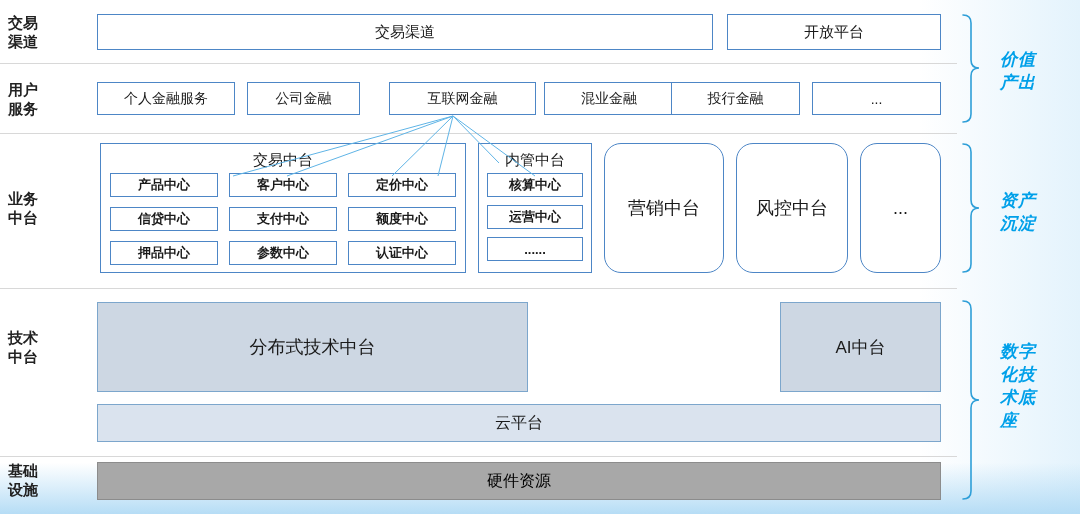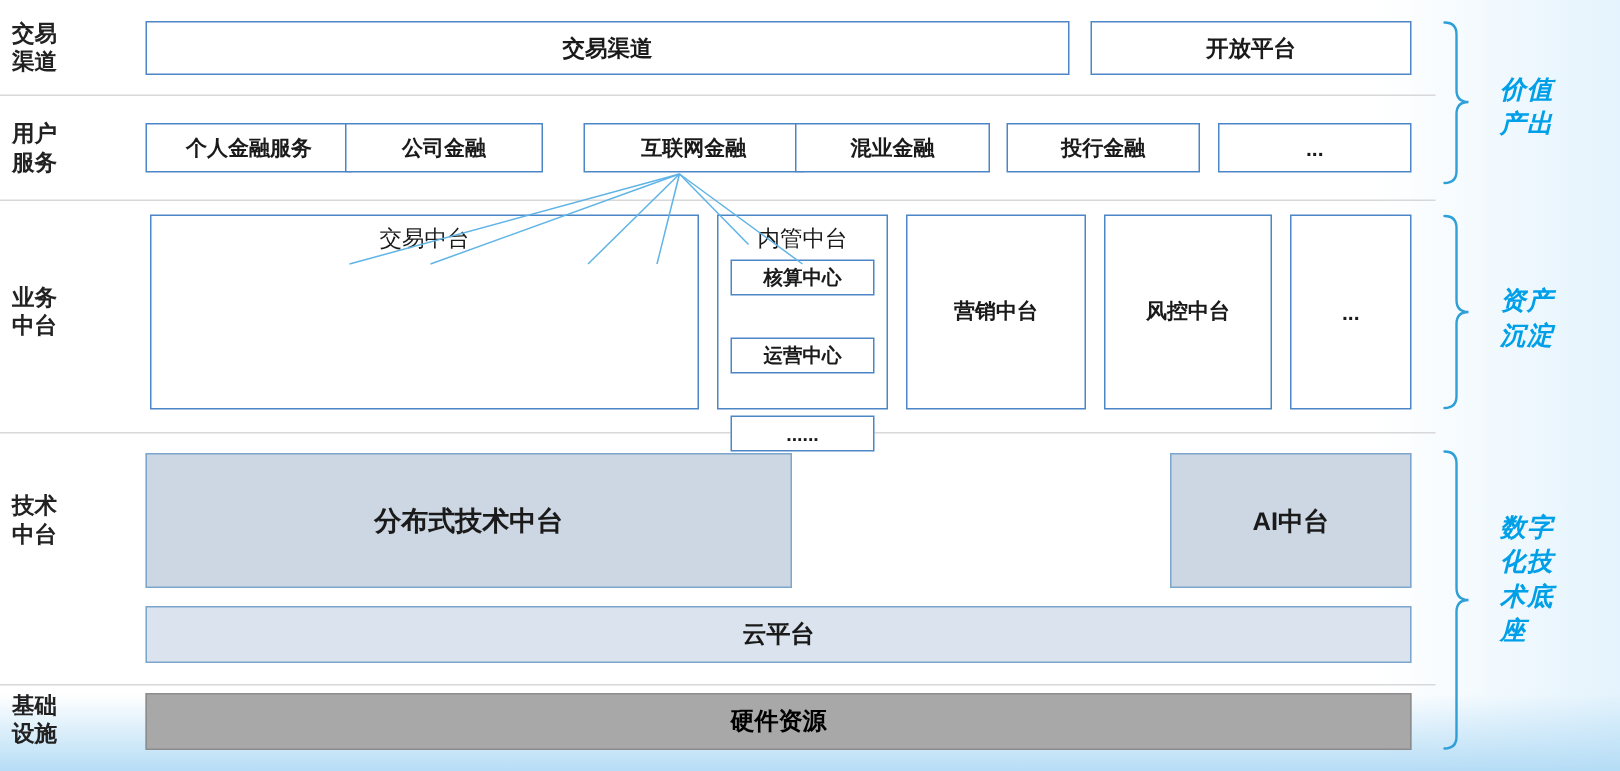--- a/index.html
+++ b/index.html
@@ -18,50 +18,50 @@
   .rowlabel{
     position:absolute;left:8px;width:56px;
     font-size:15px;font-weight:bold;line-height:19px;
     text-align:left;white-space:pre-line;color:#222;
   }
   .bx{
     position:absolute;box-sizing:border-box;
     border:1.5px solid var(--box-border,#4d86c6);
     background:#fff;
     display:flex;align-items:center;justify-content:center;
-    font-weight:bold;
+    font-weight:normal;
     text-align:center;
   }
   .topbox{font-size:15px;}
   .svcbox{font-size:14px;}
   .group{
     position:absolute;box-sizing:border-box;
     border:1.5px solid var(--box-border,#4d86c6);
     background:#fff;
   }
   .group-title{
     text-align:center;font-size:15px;font-weight:normal;
     margin-top:5px;height:22px;line-height:22px;
   }
   .grid3{
     display:grid;grid-template-columns:repeat(3,1fr);
     gap:10px 11px;padding:2px 9px 0 9px;
   }
   .grid1{
     display:grid;grid-template-columns:1fr;
-    gap:28px;padding:2px 8px 0 8px;
+    gap:8px;padding:2px 8px 0 8px;
   }
   .cell{
     box-sizing:border-box;height:24px;
     border:1.5px solid var(--box-border,#4d86c6);
     background:#fff;
     display:flex;align-items:center;justify-content:center;
     font-size:13px;font-weight:600;
   }
-  .bigbox{font-size:14px;}
+  .bigbox{font-size:18px;border-radius:17px;}
   .techbox{
     background:var(--tech-fill,#cdd7e3);
     border-color:var(--tech-border,#7ca6cc);
     font-size:17px;
   }
   .techbox.wide{font-size:18px;}
   .cloudbox{
     background:var(--cloud-fill,#dae3ee);
     border-color:var(--tech-border,#7ca6cc);
     font-size:16px;
@@ -98,28 +98,39 @@
 中台</div>
   <div class="rowlabel" style="top:328px">技术
 中台</div>
   <div class="rowlabel" style="top:461px">基础
 设施</div>
 
   <div class="bx topbox" style="left:97px;top:14px;width:616px;height:36px">交易渠道</div>
   <div class="bx topbox" style="left:727px;top:14px;width:214px;height:36px">开放平台</div>
 
   <div class="bx svcbox" style="left:97px;top:82px;width:138px;height:33px">个人金融服务</div>
-  <div class="bx svcbox" style="left:230px;top:82px;width:132px;height:33px">公司金融</div>
+  <div class="bx svcbox" style="left:247px;top:82px;width:113px;height:33px">公司金融</div>
   <div class="bx svcbox" style="left:389px;top:82px;width:147px;height:33px">互联网金融</div>
-  <div class="bx svcbox" style="left:530px;top:82px;width:130px;height:33px">混业金融</div>
+  <div class="bx svcbox" style="left:544px;top:82px;width:130px;height:33px">混业金融</div>
   <div class="bx svcbox" style="left:671px;top:82px;width:129px;height:33px">投行金融</div>
   <div class="bx svcbox" style="left:812px;top:82px;width:129px;height:33px">...</div>
 
   <div class="group" style="left:100px;top:143px;width:366px;height:130px">
     <div class="group-title">交易中台</div>
+    <div class="grid3">
+      <div class="cell">产品中心</div>
+      <div class="cell">客户中心</div>
+      <div class="cell">定价中心</div>
+      <div class="cell">信贷中心</div>
+      <div class="cell">支付中心</div>
+      <div class="cell">额度中心</div>
+      <div class="cell">押品中心</div>
+      <div class="cell">参数中心</div>
+      <div class="cell">认证中心</div>
+    </div>
   </div>
 
   <div class="group" style="left:478px;top:143px;width:114px;height:130px">
     <div class="group-title">内管中台</div>
     <div class="grid1">
       <div class="cell">核算中心</div>
       <div class="cell">运营中心</div>
       <div class="cell">......</div>
     </div>
   </div>

